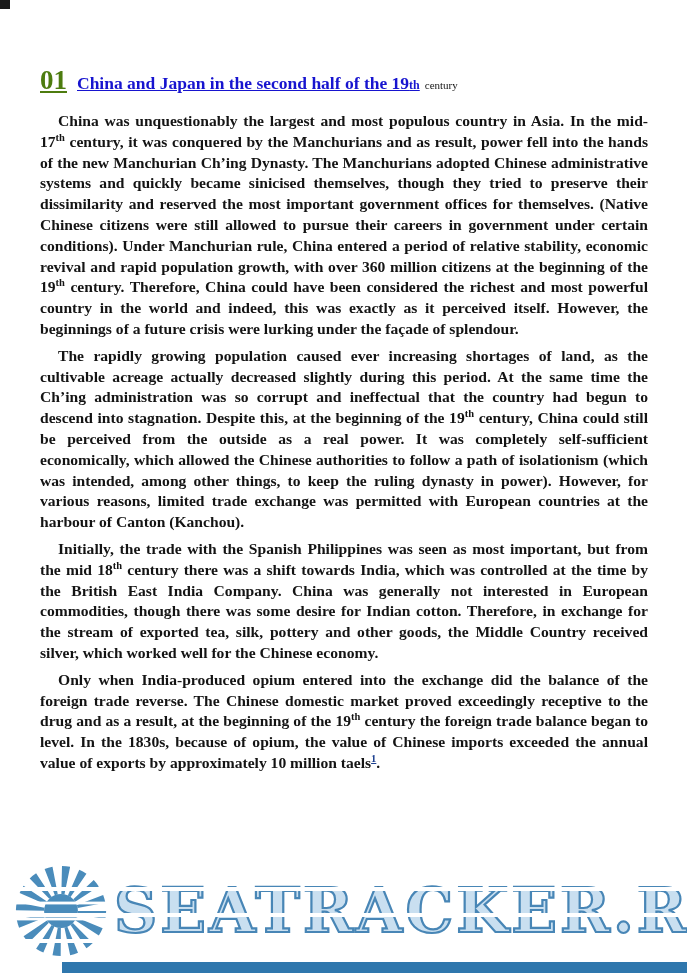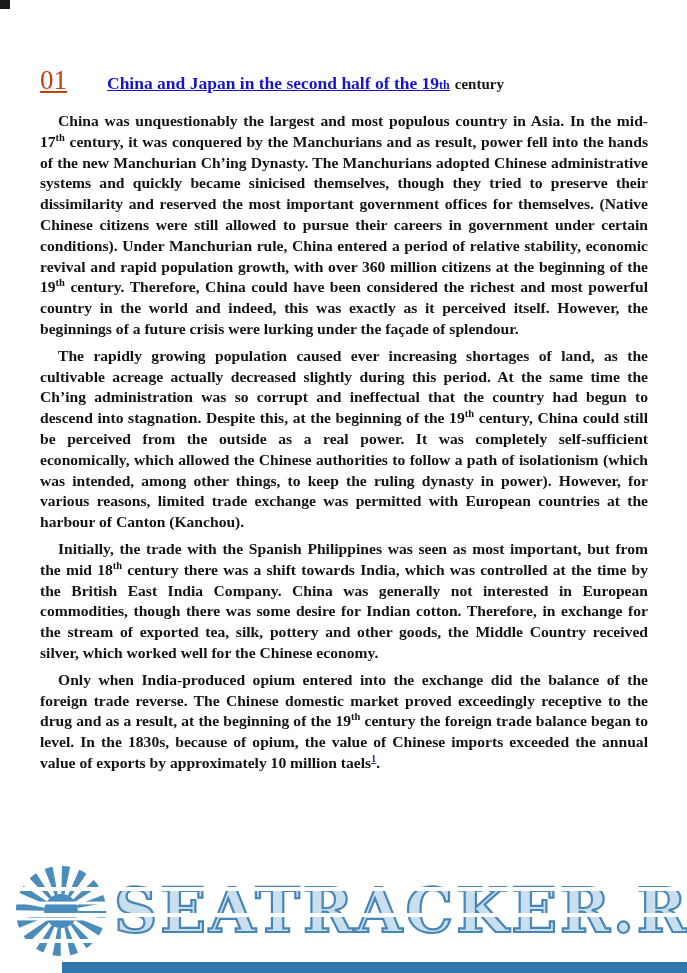--- a/index.html
+++ b/index.html
@@ -22,41 +22,40 @@
     top: 0; left: 0;
     width: 10px; height: 9px;
     background: #1a1a1a;
   }
   h1.heading {
     font-weight: normal;
     margin-bottom: 14px;
     white-space: nowrap;
   }
   .chapter-num {
-    color: #c2410c;
-    font-weight: normal;
+    color: #4d7c0f;
+    font-weight: bold;
     font-size: 27px;
     text-decoration: underline;
-    margin-right: 18px;
+    margin-right: 10px;
   }
   .chapter-title {
     color: #1714cf;
     font-weight: bold;
     font-size: 17.5px;
     text-decoration: underline;
-    margin-left: 22px;
   }
   .chapter-title .ord {
     font-size: 12px;
     font-weight: bold;
   }
   .chapter-tail {
     color: #141414;
-    font-size: 15px;
-    font-weight: bold;
+    font-size: 11px;
+    font-weight: normal;
     margin-left: 5px;
   }
   p.para {
     font-size: 15.6px;
     line-height: 20.8px;
     text-align: justify;
     text-indent: 18px;
     margin-bottom: 6px;
     font-weight: bold;
   }

